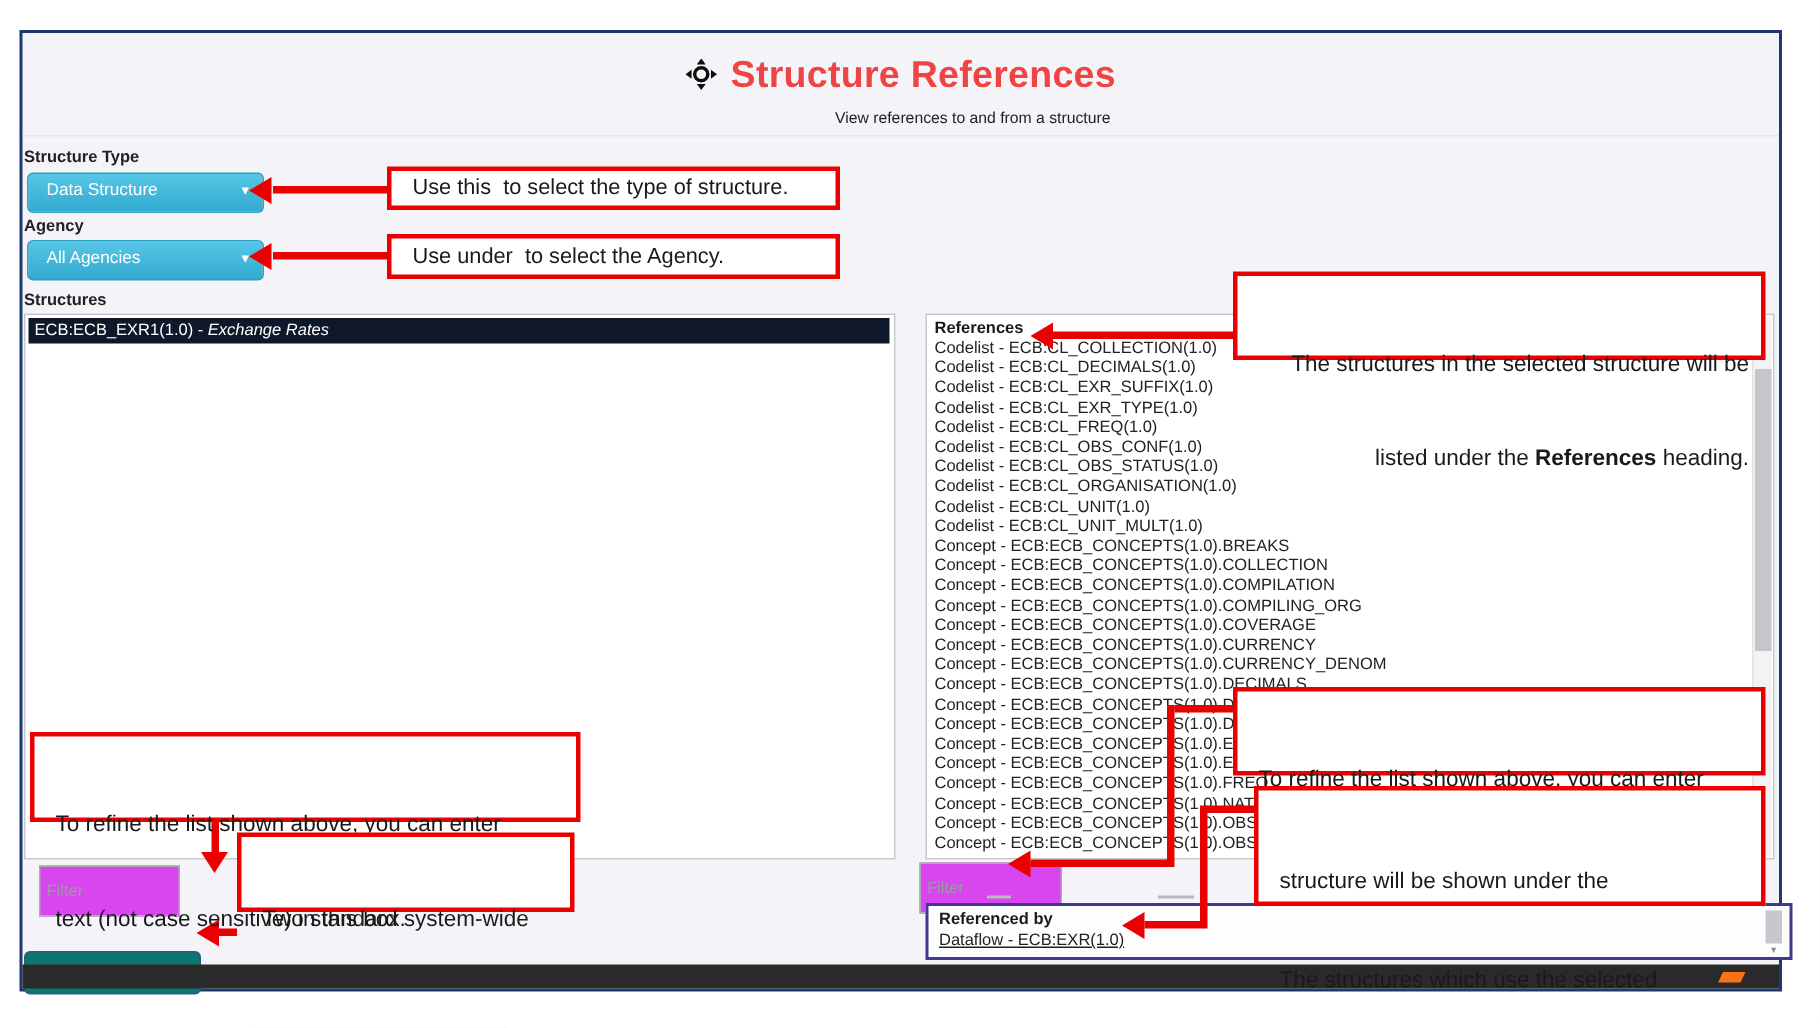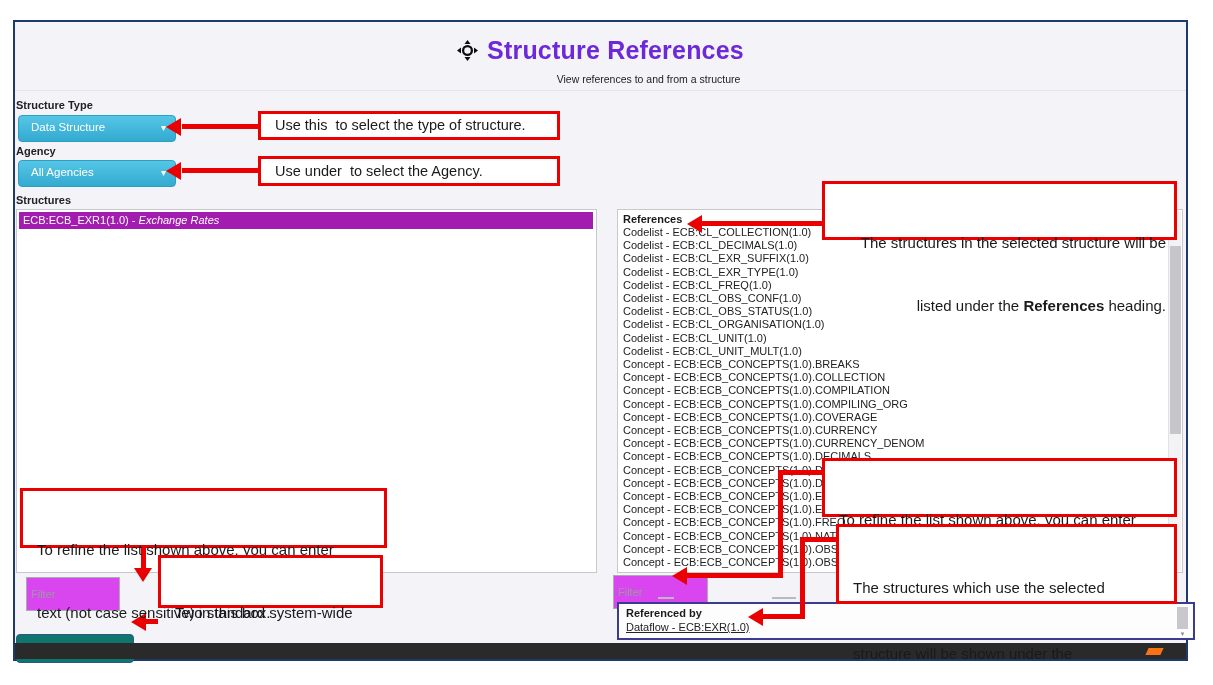--- a/index.html
+++ b/index.html
@@ -5,39 +5,39 @@
   * { margin:0; padding:0; box-sizing:border-box; }
   body { background:#fff; font-family:"Liberation Sans", sans-serif; }
   .stage { position:relative; width:1213px; height:685px; background:#fff; overflow:hidden; }
 
   
   .frame { position:absolute; left:13px; top:20px; width:1175px; height:641px;
            border:2px solid #1c3a6e; background:#f4f4f8; }
 
   
   .header { position:absolute; left:13px; top:36px; width:1175px; text-align:center; }
-  .page-title { font-size:25px; font-weight:bold; color:#6d28d9; letter-spacing:0.2px; }
+  .page-title { font-size:25px; font-weight:bold; color:#ef4444; letter-spacing:0.2px; }
   .title-icon { display:inline-block; vertical-align:-2px; margin-right:9px; }
   .subtitle { position:absolute; left:13px; top:73px; width:1175px; text-align:center;
               font-size:10.5px; color:#222;margin-left:48px; }
   .header-divider { position:absolute; left:15px; top:90px; width:1171px; height:1px; background:#e4e4ea; }
 
   
   .fld-label { position:absolute; font-size:11px; font-weight:bold; color:#222; }
   .dropdown { position:absolute; left:18px; width:158px; height:27px; border-radius:4px;
               background:linear-gradient(#56c6e6,#33aad0); border:1px solid #2d9fc4;
               color:#fff; font-size:11.5px; line-height:23px; padding-left:12px; cursor:pointer; }
   .dropdown .caret { position:absolute; right:9px; top:0; font-size:10px; }
 
   
   .panel { position:absolute; top:209px; height:364px; background:#fff; border:1px solid #c8c8cc; overflow:hidden; }
   .panel-left  { left:16px;  width:581px; }
   .panel-right { left:617px; width:566px; }
 
-  .sel-row { position:absolute; left:2px; top:2px; right:3px; height:17px; background:#a21caf;
+  .sel-row { position:absolute; left:2px; top:2px; right:3px; height:17px; background:#0f172a;
              color:#fff; font-size:11px; line-height:17px; padding-left:4px; }
   .sel-row i { font-style:italic; }
 
   .ref-heading { font-size:11px; font-weight:bold; color:#1a1a1a; padding:3px 0 1px 5px; }
   .ref-item { font-size:11px; line-height:13.2px; color:#222; padding-left:5px; white-space:nowrap; }
 
   
   .sb-track { position:absolute; top:1px; right:1px; bottom:1px; width:13px; background:#f3f3f5; border-left:1px solid #e2e2e6; }
   .sb-thumb { position:absolute; left:1px; top:35px; width:11px; height:188px; background:#c6c6ca; }
 
@@ -196,22 +196,22 @@
   <div class="callout" style="left:822px; top:458px; width:355px; height:59px;">
     <div><span>To refine the list shown above, you can enter</span></div>
     <div><span>text (not case sensitive) in this box.</span></div>
   </div>
   <div class="rline" style="left:783px; top:470px; width:39px; height:5px;"></div>
   <div class="rline" style="left:778px; top:470px; width:5px; height:108px;"></div>
   <div class="rline" style="left:687px; top:573px; width:93px; height:5px;"></div>
   <div class="arr-left" style="left:672px; top:567px;"></div>
 
   <div class="callout" style="left:836px; top:524px; width:341px; height:80px; line-height:22px;">
+    <div><span>structure will be shown under the</span></div>
     <div><span>The structures which use the selected</span></div>
-    <div><span>structure will be shown under the</span></div>
     
   </div>
   <div class="rline" style="left:803px; top:537px; width:33px; height:5px;"></div>
   <div class="rline" style="left:800px; top:537px; width:5px; height:82px;"></div>
   <div class="rline" style="left:763px; top:614px; width:37px; height:5px;"></div>
   <div class="arr-left" style="left:748px; top:608px;"></div>
 
   <div class="callout" style="left:20px; top:488px; width:367px; height:60px;">
     <div><span>To refine the list shown above, you can enter</span></div>
     <div><span>text (not case sensitive) in this box.</span></div>

